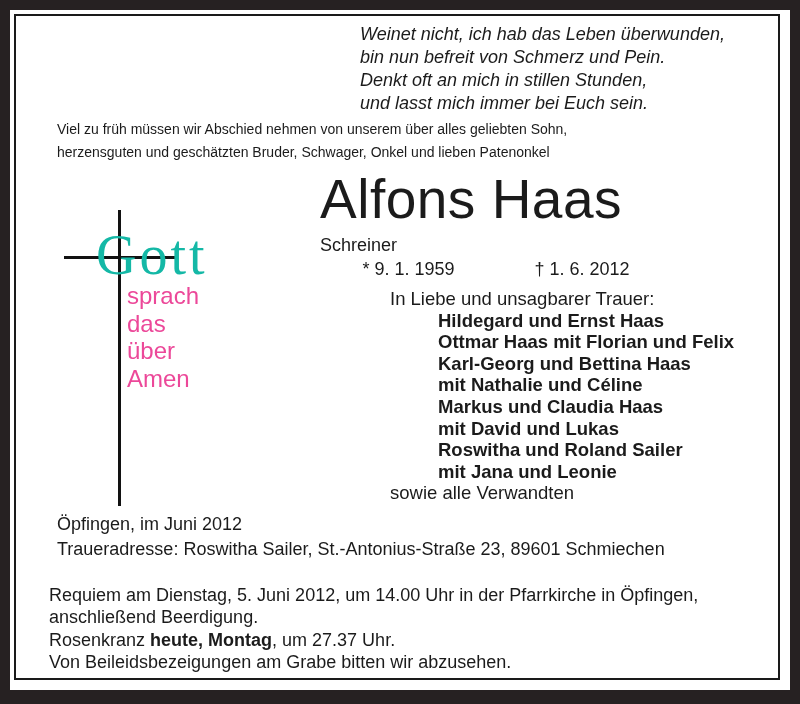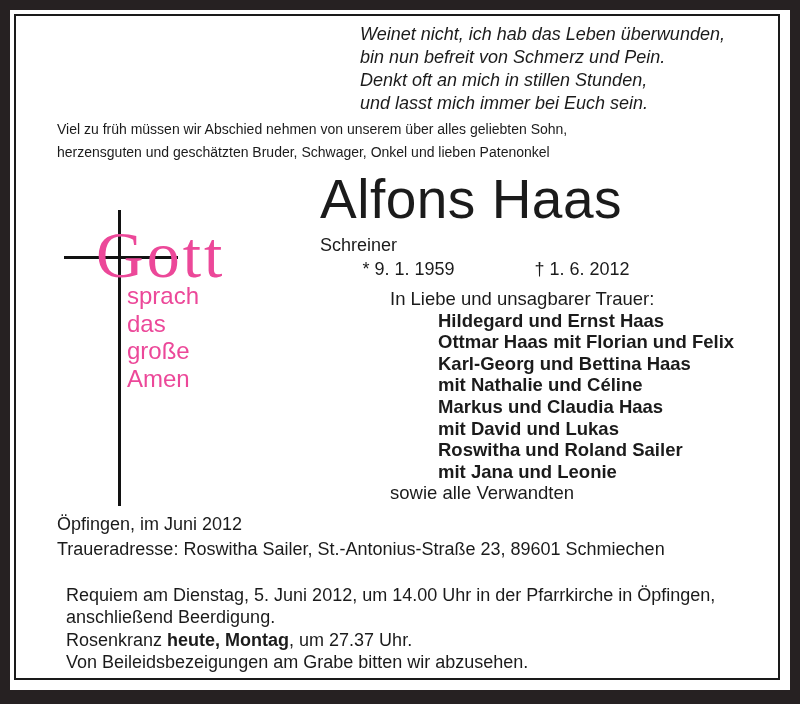--- a/index.html
+++ b/index.html
@@ -21,29 +21,29 @@
 
   .name-block { left:320px; top:171px; width:352px; text-align:left; }
   .deceased-name { font-size:55px; line-height:56px; letter-spacing:0.5px; font-weight:400; white-space:nowrap; }
   .occupation { margin-top:8px; font-size:18px; line-height:20px; }
   .dates { margin-top:3px; display:flex; justify-content:center; gap:80px; font-size:18px; line-height:22px; white-space:nowrap; }
 
   .cross-v { left:118px; top:210px; width:3px; height:296px; background:#121212; }
   .cross-h { left:64px; top:256px; width:114px; height:3px; background:#121212; }
   .gott-word {
     left:96px; top:222px; font-family:"Liberation Serif", serif;
-    font-size:66px; line-height:66px; letter-spacing:3px; color:#ec4899; white-space:nowrap;
+    font-size:56px; line-height:66px; letter-spacing:3px; color:#14b8a6; white-space:nowrap;
   }
   .gott-phrase { left:127px; top:282px; font-size:24px; line-height:27.5px; color:#ec4899; white-space:nowrap; }
 
   .mourning { left:390px; top:288px; font-size:18.5px; line-height:21.6px; white-space:nowrap; }
   .mourning .bold { font-weight:700;margin-left:48px; }
 
   .place-block { left:57px; top:512px; font-size:18px; line-height:24.5px; white-space:nowrap; }
-  .footer-block { left:66px; top:584px; font-size:18px; line-height:22.3px; white-space:nowrap; }
+  .footer-block { left:49px; top:584px; font-size:18px; line-height:22.3px; white-space:nowrap; }
   .footer-block b { font-weight:700; }
 </style>
 </head>
 <body>
 
 <div class="page">
   <div class="sheet"></div>
   <div class="inner-border"></div>
 
   <div class="abs poem">
@@ -57,21 +57,21 @@
     <div>Viel zu früh müssen wir Abschied nehmen von unserem über alles geliebten Sohn,</div>
     <div>herzensguten und geschätzten Bruder, Schwager, Onkel und lieben Patenonkel</div>
   </div>
 
   <div class="abs cross-v"></div>
   <div class="abs cross-h"></div>
   <div class="abs gott-word">Gott</div>
   <div class="abs gott-phrase">
     <div>sprach</div>
     <div>das</div>
-    <div>große</div>
+    <div>über</div>
     <div>Amen</div>
   </div>
 
   <div class="abs name-block">
     <div class="deceased-name">Alfons Haas</div>
     <div class="occupation">Schreiner</div>
     <div class="dates">
       <span>* 9. 1. 1959</span>
       <span>† 1. 6. 2012</span>
     </div>

